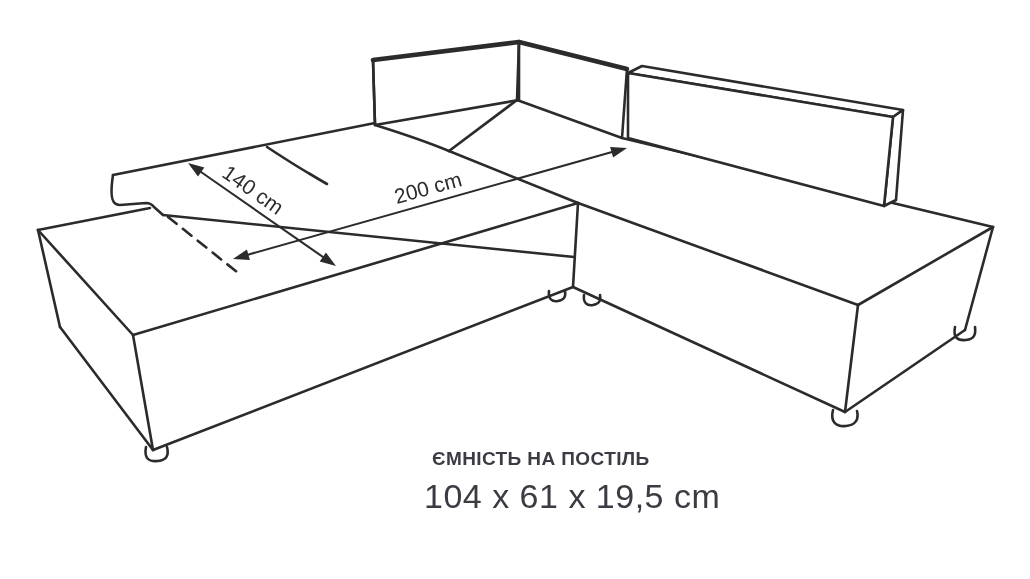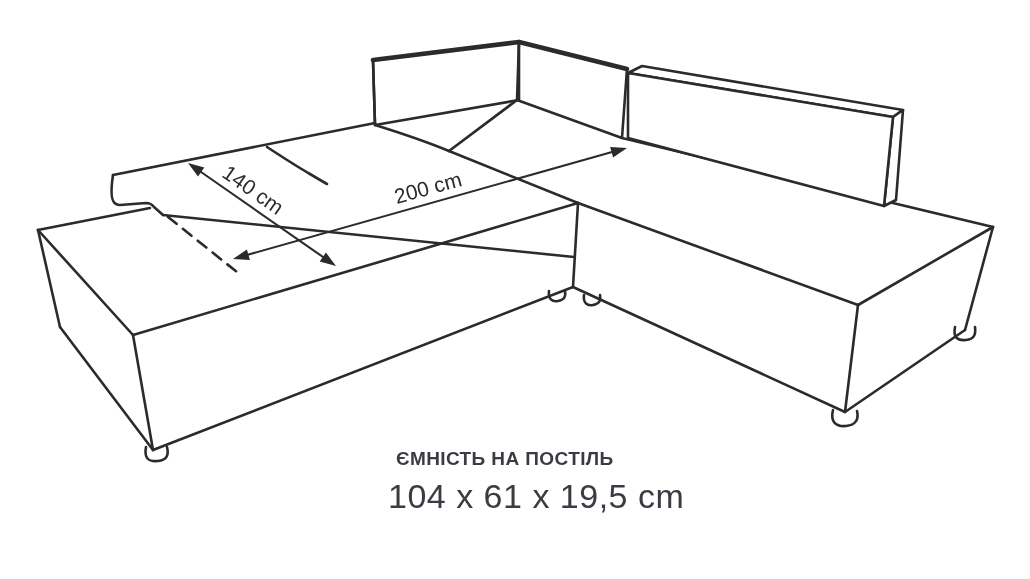--- a/index.html
+++ b/index.html
@@ -1,18 +1,18 @@
 <!DOCTYPE html>
 <html><head>
 <meta charset="utf-8">
 <style>
   html,body{margin:0;padding:0;background:#ffffff;}
   .stage{position:relative;width:1030px;height:579px;background:#ffffff;overflow:hidden;
          font-family:"Liberation Sans", sans-serif;}
-  .caption{position:absolute;color:#3b3b43;}
+  .caption{position:absolute;color:#3b3b43;margin-left:36px;}
   .caption-title{left:396px;top:448px;font-size:19px;font-weight:700;letter-spacing:.4px;}
   .caption-dims{left:388px;top:477px;font-size:34px;font-weight:400;letter-spacing:.5px;text-align:right;}
   svg{position:absolute;left:0;top:0;}
   .ln{fill:none;stroke:#2b2b2e;stroke-width:2.6;stroke-linecap:round;stroke-linejoin:round;}
   .thick{stroke-width:4.6;}
   .facefill{fill:#ffffff;stroke:#2b2b2e;stroke-width:2.6;stroke-linejoin:round;}
   .dim{fill:none;stroke:#2b2b2e;stroke-width:2.1;stroke-linecap:round;}
   .dash{fill:none;stroke:#2b2b2e;stroke-width:2.6;stroke-dasharray:11 8;stroke-linecap:round;}
   .ah{fill:#2b2b2e;stroke:none;}
   .dimtext{fill:#2b2b2e;font-size:21px;font-family:"Liberation Sans",sans-serif;}

